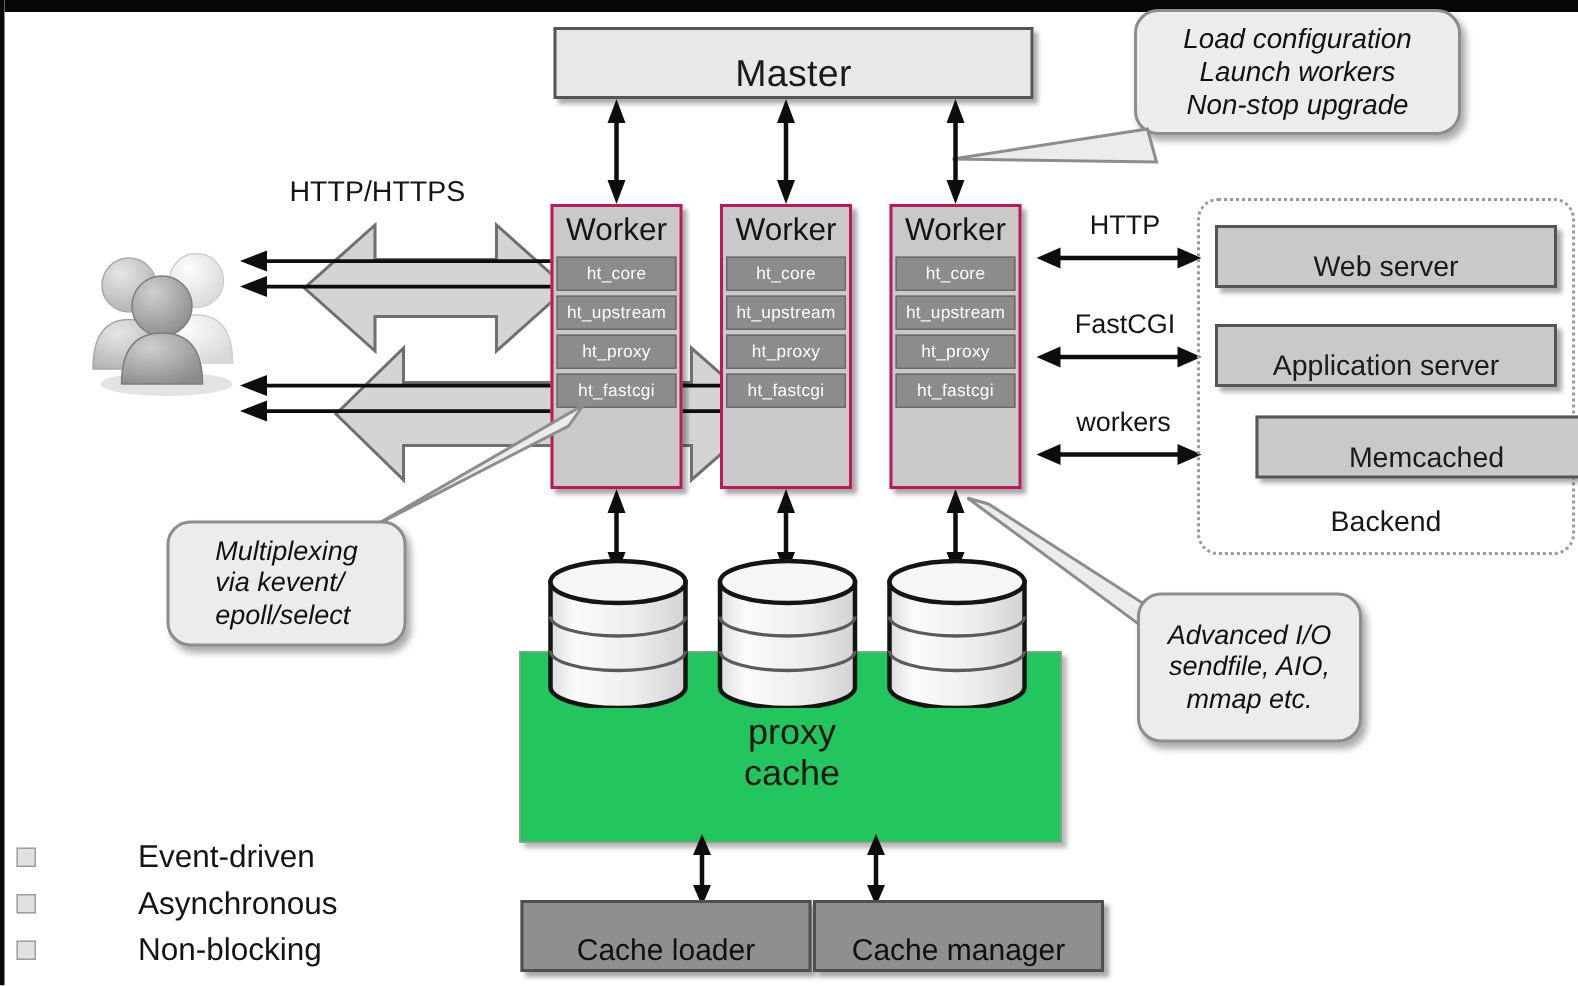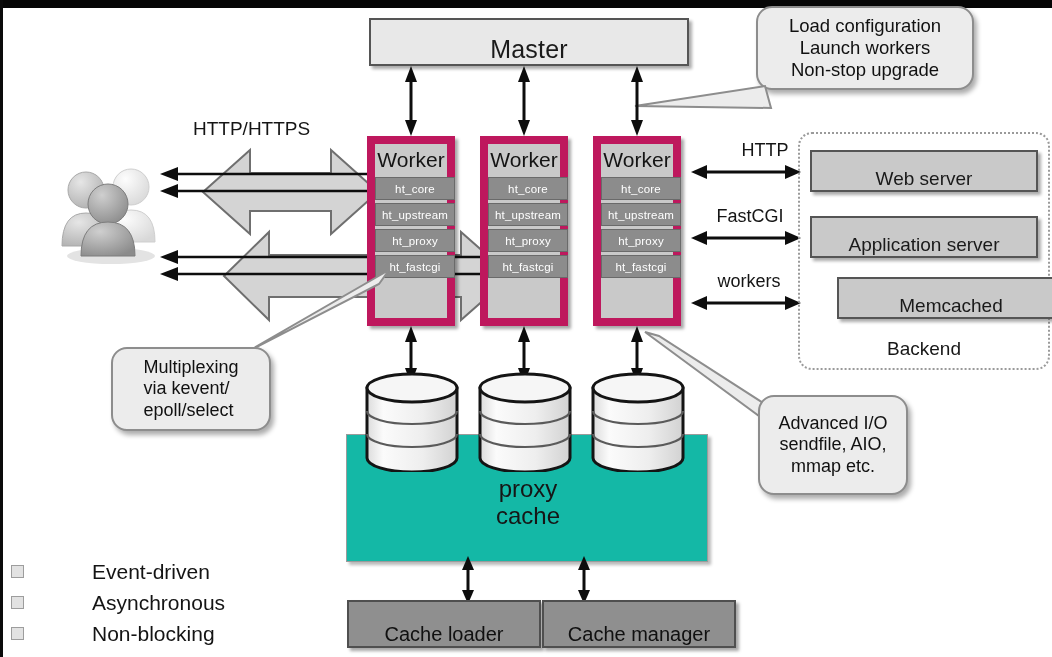--- a/index.html
+++ b/index.html
@@ -37,21 +37,21 @@
   .box-mid   { background: #c9c9c9; }
 
   #master {
     left: 366px; top: 18px; width: 320px; height: 48px;
     font-size: 25px; letter-spacing: .2px;
   }
 
   
   .worker {
     background: #c9c9c9;
-    border: 8px solid #be185d;
+    border: 2px solid #be185d;
     box-shadow: 3px 3px 3px rgba(0,0,0,0.35);
     width: 88px; height: 190px;
     padding-top: 3px;
   }
   .worker-title {
     font-size: 21px; text-align: center; color: #141414;
     line-height: 26px; margin-bottom: 4px;
   }
   .module {
     margin: 3px auto; width: 78px; height: 21px;
@@ -91,26 +91,26 @@
     border-radius: 16px;
     box-shadow: 3px 4px 5px rgba(0,0,0,0.33);
     color: #111;
     display: flex; align-items: center; justify-content: center;
     text-align: center;
     line-height: 1.18;
   }
   #callout-master { left: 753px; top: 6px; width: 218px; height: 84px; font-size: 18.5px; }
   #callout-mux    { left: 108px; top: 347px; width: 160px; height: 84px; font-size: 18px; }
   #callout-io     { left: 755px; top: 395px; width: 150px; height: 100px; font-size: 18px; }
-  .callout-text { padding: 0 8px; }
+  .callout-text { padding: 0 8px; font-style: italic; }
 
   
   #proxycache {
     left: 343px; top: 434px; width: 362px; height: 128px;
-    background: #14b8a6;
+    background: #22c55e;
     border: 1px solid #9b9b9b;
     box-shadow: 3px 3px 3px rgba(0,0,0,0.28);
   }
   #proxycache-label {
     position: absolute; left: 0; top: 40px; width: 362px;
     text-align: center; font-size: 24px; color: #161616; line-height: 27px;
   }
 
   
   .cyl { width: 98px; height: 100px; }
@@ -260,21 +260,21 @@
     <polygon points="146,2 136,16 4,84" fill="#ececec" stroke="#8d8d8d" stroke-width="2"></polygon>
   </svg>
   <div id="callout-mux" class="abs callout">
     <div class="callout-text" style="text-align:left;">
       <div>Multiplexing</div>
       <div>via kevent/</div>
       <div>epoll/select</div>
     </div>
   </div>
 
-  <div class="abs right-lbl lbl" style="left:715px; top:140px; width:94px;">HTTP</div>
+  <div class="abs right-lbl lbl" style="left:700px; top:140px; width:94px;">HTTP</div>
   <svg class="abs" style="left:688px; top:164px;" width="110" height="16">
     <line x1="14" y1="8" x2="96" y2="8" stroke="#0d0d0d" stroke-width="3"></line>
     <polygon points="0,8 16,1 16,15" fill="#0d0d0d"></polygon>
     <polygon points="110,8 94,1 94,15" fill="#0d0d0d"></polygon>
   </svg>
 
   <div class="abs right-lbl lbl" style="left:700px; top:206px; width:94px;">FastCGI</div>
   <svg class="abs" style="left:688px; top:230px;" width="110" height="16">
     <line x1="14" y1="8" x2="96" y2="8" stroke="#0d0d0d" stroke-width="3"></line>
     <polygon points="0,8 16,1 16,15" fill="#0d0d0d"></polygon>

